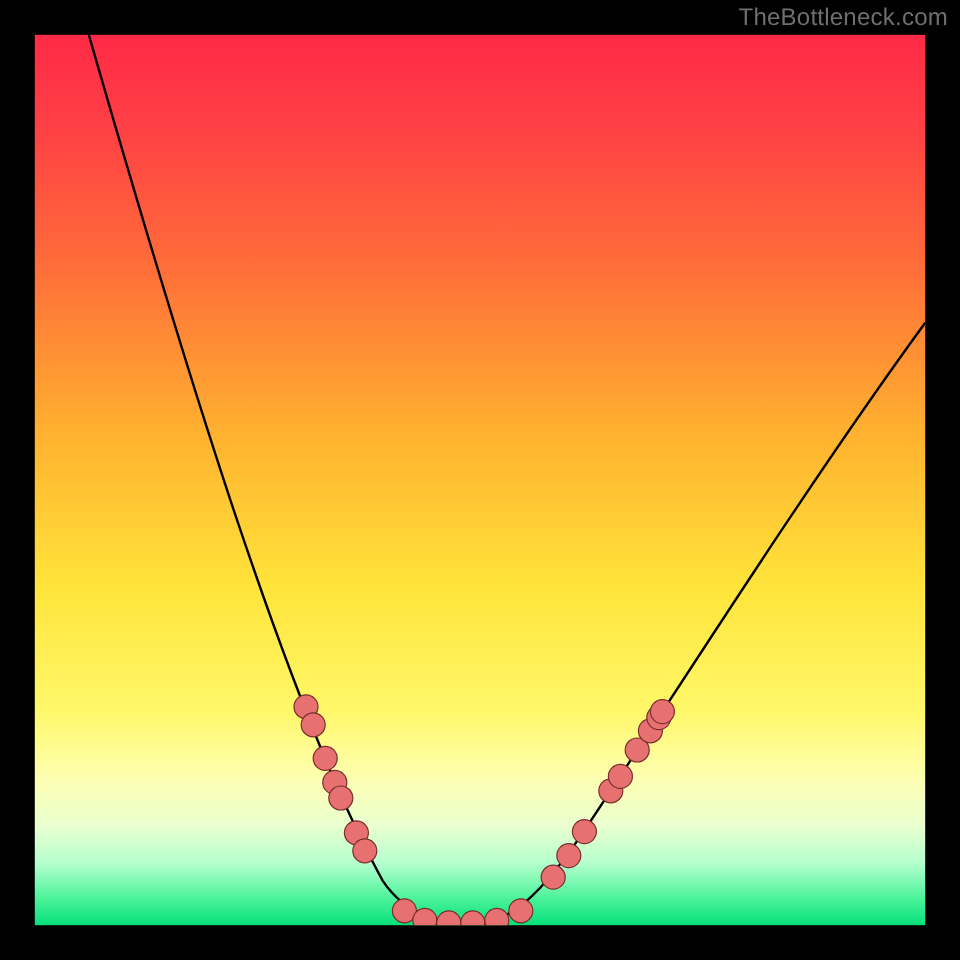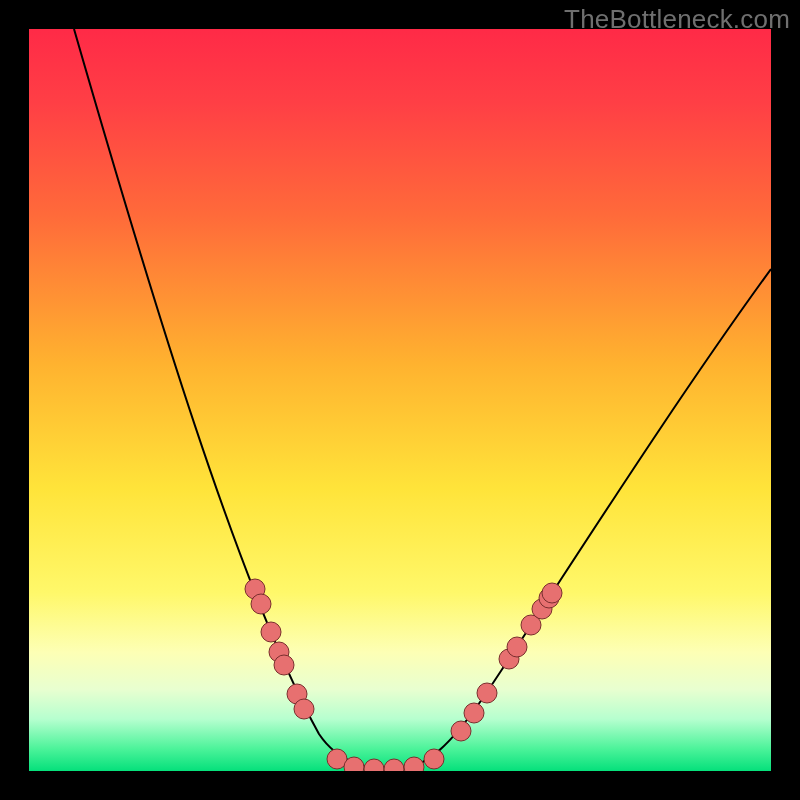--- a/index.html
+++ b/index.html
@@ -29,21 +29,21 @@
       #b6ffcf 93%,
       #4cf39a 97%,
       #05e07b 100%
     );
   }
   .watermark {
     position: absolute;
     top: 4px;
     right: 10px;
     color: #6f6f6f;
-    font-size: 26px;
+    font-size: 20px;
     letter-spacing: 0.2px;
     font-weight: 500;
   }
   svg.plot {
     position: absolute;
     left: 0;
     top: 0;
     width: 742px;
     height: 742px;
   }

